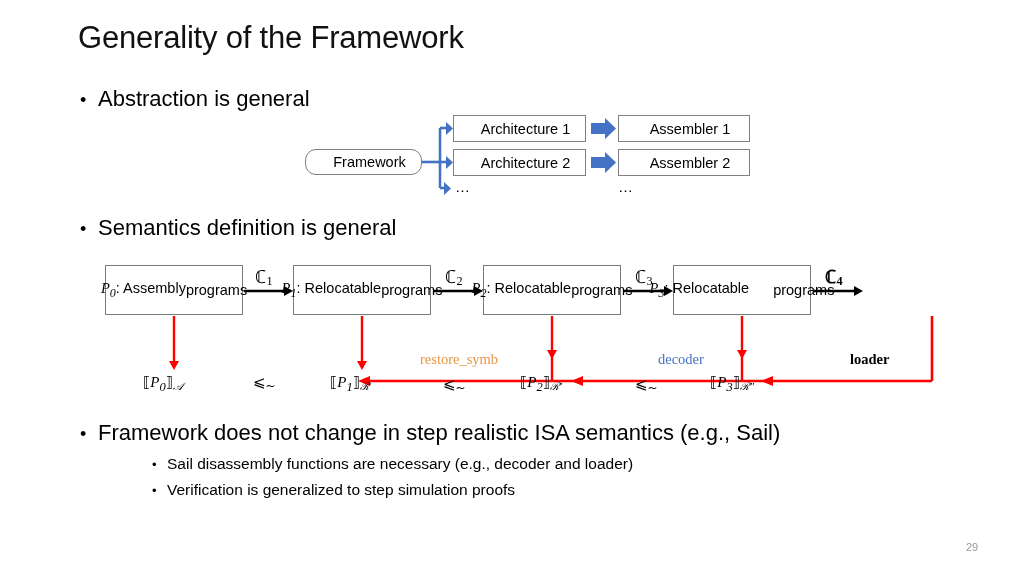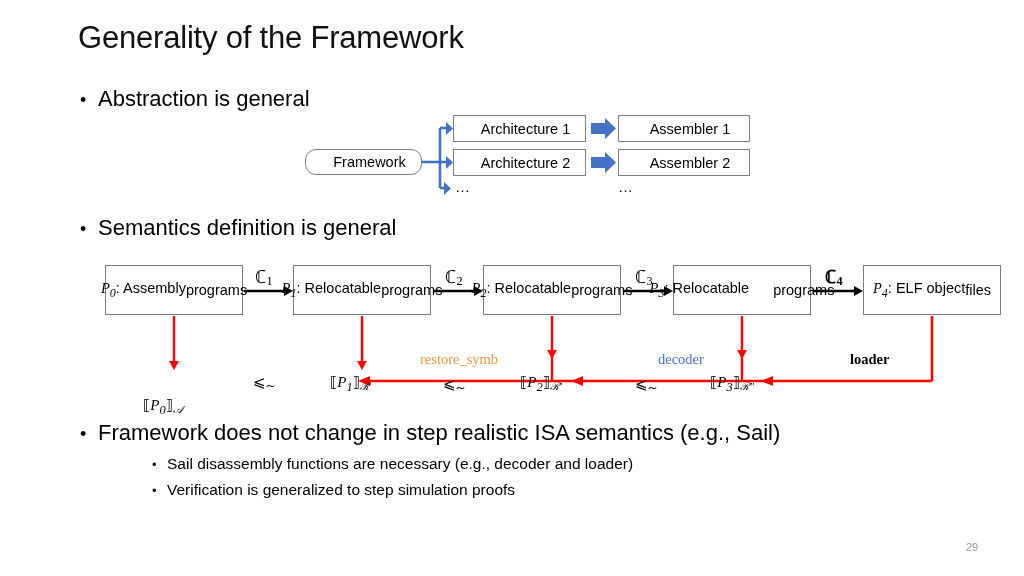--- a/index.html
+++ b/index.html
@@ -157,21 +157,21 @@
     position: absolute;
     font-family: "Liberation Serif", serif;
     font-size: 15px;
     color: #000;
     white-space: nowrap;
   }
   .denote .br { font-family: "DejaVu Sans", sans-serif; font-size: 0.98em; }
   .denote .pv { font-style: italic; }
   .denote .cal { font-style: italic; font-size: 0.72em; vertical-align: -0.25em; }
 
-  #den-p0 { left: 48px;  top: 118px; margin-top: 23px; }
+  #den-p0 { left: 48px;  top: 118px; }
   #den-p1 { left: 235px; top: 118px; }
   #den-p2 { left: 425px; top: 118px; }
   #den-p3 { left: 615px; top: 118px; }
 
   .rel-sym {
     position: absolute;
     font-family: "DejaVu Sans", sans-serif;
     font-size: 15px;
     color: #000;
     white-space: nowrap;
@@ -308,26 +308,20 @@
       <span class="ln">programs</span>
     </div>
 
     <div class="p-box" id="p3-box">
       <span class="ln">
         <span class="p-var">P</span><sub class="p-var">3</sub><span>: Relocatable</span>
       </span>
       <span class="ln">programs</span>
     </div>
 
-    <div class="p-box" id="p4-box">
-      <span class="ln">
-        <span class="p-var">P</span><sub class="p-var">4</sub><span>: ELF object</span>
-      </span>
-      <span class="ln">files</span>
-    </div>
 
     <div class="c-label" id="c1-label"><span>ℂ</span><sub>1</sub></div>
     <div class="c-label" id="c2-label"><span>ℂ</span><sub>2</sub></div>
     <div class="c-label" id="c3-label"><span>ℂ</span><sub>3</sub></div>
     <div class="c-label" id="c4-label"><span>ℂ</span><sub>4</sub></div>
 
     <div class="denote" id="den-p0">
       <span class="br">⟦</span><span class="pv">P</span><sub class="pv">0</sub><span class="br">⟧</span><span class="cal">𝒜</span>
     </div>
     <div class="denote" id="den-p1">

